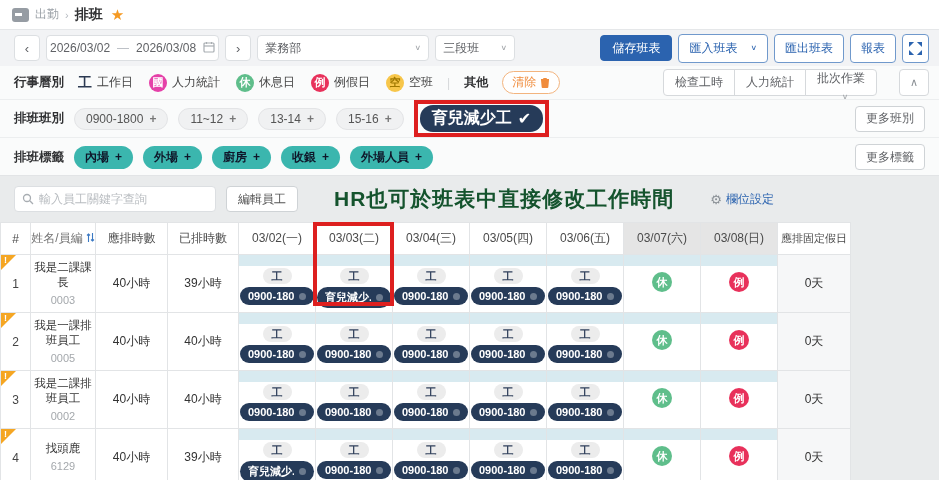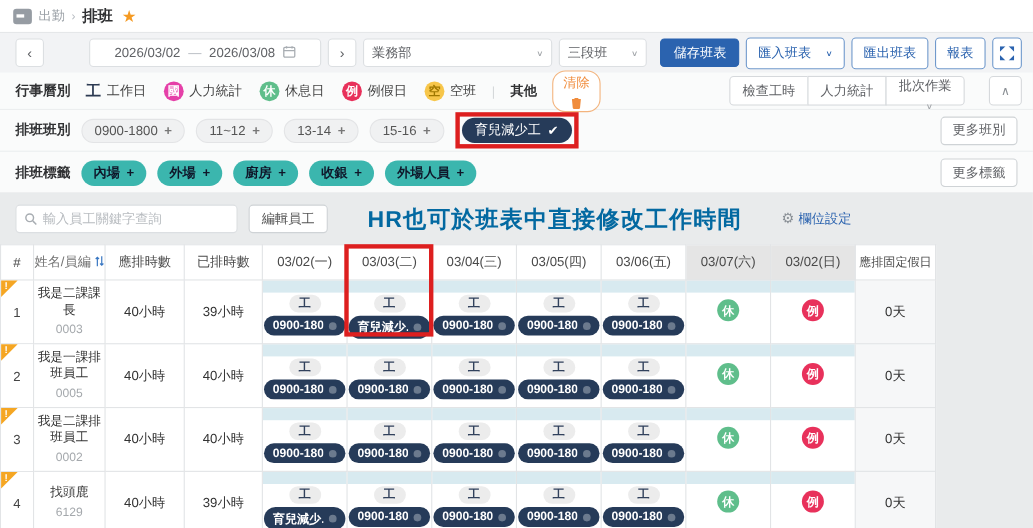--- a/index.html
+++ b/index.html
@@ -20,21 +20,21 @@
   .bc-page { color:#303133; font-weight:bold; font-size:14px; }
   .star { color:#f59a23; font-size:15px; margin-left:2px; cursor:pointer; }
 
   
   .panel { position:absolute; left:0; top:30px; width:939px; height:146px; background:#fafbfb;
     border-bottom:1px solid #e2e4e6; }
   .toolbar { height:36px; background:#f2f3f5; display:flex; align-items:center; padding:0 10px 0 14px; gap:6px; }
   .tbtn { height:26px; min-width:26px; background:#fff; border:1px solid #dcdfe2; border-radius:4px;
     display:inline-flex; align-items:center; justify-content:center; color:#606266; cursor:pointer; padding:0 6px; font-size:13px; }
   .datebox { height:26px; background:#fff; border:1px solid #dcdfe2; border-radius:4px;
-    display:inline-flex; align-items:center; gap:7px; padding:0 22px; color:#606266; font-size:12px;margin-left:35px; }
+    display:inline-flex; align-items:center; gap:7px; padding:0 3px; color:#606266; font-size:12px; }
   .select { height:26px; background:#fff; border:1px solid #dcdfe2; border-radius:4px;
     display:inline-flex; align-items:center; justify-content:space-between; padding:0 7px; color:#606266; font-size:12px; cursor:pointer; }
   .caret { color:#a0a4a8; font-size:9px; margin-left:8px; transform:scaleY(.8); }
   .spacer { flex:1; }
   .btn-blue { height:26px; background:#2b63af; color:#fff; border:1px solid #2b63af; border-radius:4px;
     padding:0 11px; display:inline-flex; align-items:center; font-size:12px; cursor:pointer; }
   .btn-blue-o { height:29px; background:#fff; color:#2b63af; border:1px solid #7099cc; border-radius:4px;
     padding:0 10px; display:inline-flex; align-items:center; gap:5px; font-size:12px; cursor:pointer; }
   .btn-blue-o .caret { color:#2b63af; }
 
@@ -45,55 +45,55 @@
   .legend-item { display:inline-flex; align-items:center; gap:5px; color:#444; }
   .lg { width:18px; height:18px; border-radius:50%; color:#fff; font-size:11px; font-weight:bold;
     display:inline-flex; align-items:center; justify-content:center; }
   .lg-work { background:none; color:#2c3a52; font-size:14px; width:auto; }
   .lg-national { background:#e540a8; }
   .lg-rest { background:#5fbe8b; }
   .lg-holiday { background:#e8315b; }
   .lg-empty { background:#f7c64a; color:#a07800; }
   .divider { color:#d5d8da; }
   .btn-clear { display:inline-flex; align-items:center; gap:4px; border:1px solid #f3b47e; color:#f08c3c;
-    background:#fff; border-radius:12px; padding:2px 9px; font-size:12px; cursor:pointer;flex-direction:column; }
+    background:#fff; border-radius:12px; padding:2px 9px; font-size:12px; cursor:pointer; }
   .btn-group { display:inline-flex; }
   .btn-group .gbtn { height:27px; background:#fff; border:1px solid #d6d9dc; color:#606266; font-size:12px;
     padding:0 11px; display:inline-flex; align-items:center; gap:5px; margin-left:-1px; cursor:pointer; }
   .btn-group .gbtn:first-child { border-radius:4px 0 0 4px; margin-left:0; }
   .btn-group .gbtn:last-child { border-radius:0 4px 4px 0;flex-direction:column; }
   .btn-collapse { width:30px; height:27px; background:#fff; border:1px solid #d6d9dc; border-radius:4px;
     color:#8a8f94; display:inline-flex; align-items:center; justify-content:center; margin-left:8px; cursor:pointer; font-size:11px; }
 
   
   .crow { height:38px; display:flex; align-items:center; padding:0 10px 0 14px; gap:10px;
     border-bottom:1px solid #eceeef; position:relative; }
   .crow.last { height:38px; border-bottom:none; }
   .chip-gray { display:inline-flex; align-items:center; gap:6px; background:#f0f1f2; border:1px solid #e3e4e6;
     color:#555; border-radius:13px; padding:3px 11px; font-size:12px; cursor:pointer; }
   .chip-gray .plus { color:#777; font-weight:bold; }
   .red-wrap { border:4px solid #dd1f1f; padding:1px 2px; display:inline-flex; }
   .chip-selected { display:inline-flex; align-items:center; gap:6px; background:#263b59; color:#fff;
-    border-radius:13px; padding:3px 12px; font-size:12px; font-weight:normal; cursor:pointer; }
+    border-radius:13px; padding:3px 12px; font-size:16px; font-weight:bold; cursor:pointer; }
   .chip-teal { display:inline-flex; align-items:center; gap:6px; background:#3bb6ae; color:#0f172a;
     border-radius:13px; padding:3px 11px; font-size:12px; font-weight:bold; cursor:pointer; }
   .more-btn { position:absolute; right:14px; height:26px; background:#fff; border:1px solid #cfd3d6;
     border-radius:4px; color:#606266; font-size:12px; padding:0 10px; display:inline-flex; align-items:center; cursor:pointer; }
 
   
   .searchband { position:absolute; left:0; top:176px; width:788px; height:46px;
     display:flex; align-items:center; padding:0 14px; gap:10px;border-radius:14px; }
   .searchbox { width:202px; height:26px; background:#fff; border:1px solid #dcdfe2; border-radius:4px;
     display:inline-flex; align-items:center; padding:0 7px; gap:5px; }
   .searchbox input { border:none; outline:none; flex:1; font-size:12px; color:#555;
     font-family:"Liberation Sans","DejaVu Sans",sans-serif; background:transparent; }
   .searchbox input::placeholder { color:#b8bcc0; }
   .btn-plain { height:26px; background:#fff; border:1px solid #cfd3d6; border-radius:4px; color:#555;
     font-size:12px; padding:0 11px; display:inline-flex; align-items:center; cursor:pointer; }
-  .anno-text { flex:1; text-align:center; color:#0369a1; font-size:21px; font-weight:bold; letter-spacing:1px; }
+  .anno-text { flex:1; text-align:center; color:#14532d; font-size:21px; font-weight:bold; letter-spacing:1px; }
   .colset { display:inline-flex; align-items:center; gap:4px; color:#2b63af; font-size:12px; cursor:pointer; }
   .gear { color:#8a9096; font-size:13px; }
 
   
   .table-wrap { position:absolute; left:0; top:222px; width:850px; }
   table { border-collapse:collapse; table-layout:fixed; width:850px; background:#fff; }
   th, td { border:1px solid #e2e4e6; }
   thead th { height:32px; font-weight:normal; color:#4a4a4a; font-size:12px; background:#fff; text-align:center; }
   thead th.weekend { background:#e5e5e5; }
   thead th.name-h { color:#737373; }
@@ -338,21 +338,21 @@
                 </svg></span>
           </th>
           <th>應排時數</th>
           <th>已排時數</th>
           <th>03/02(一)</th>
             <th>03/03(二)</th>
             <th>03/04(三)</th>
             <th>03/05(四)</th>
             <th>03/06(五)</th>
             <th class="weekend">03/07(六)</th>
-            <th class="weekend">03/02(日)</th>
+            <th class="weekend">03/08(日)</th>
             <th id="fixed-th" style="font-size:11px;">應排固定假日</th>
         </tr>
       </thead>
       <tbody id="tbody">
           <tr>
             <td class="numcell"><span class="corner"></span><span class="alertmark">!</span><span>1</span></td>
             <td class="namecell">
               <div>我是二課課長</div>
               <div class="empid">0003</div>
             </td>

